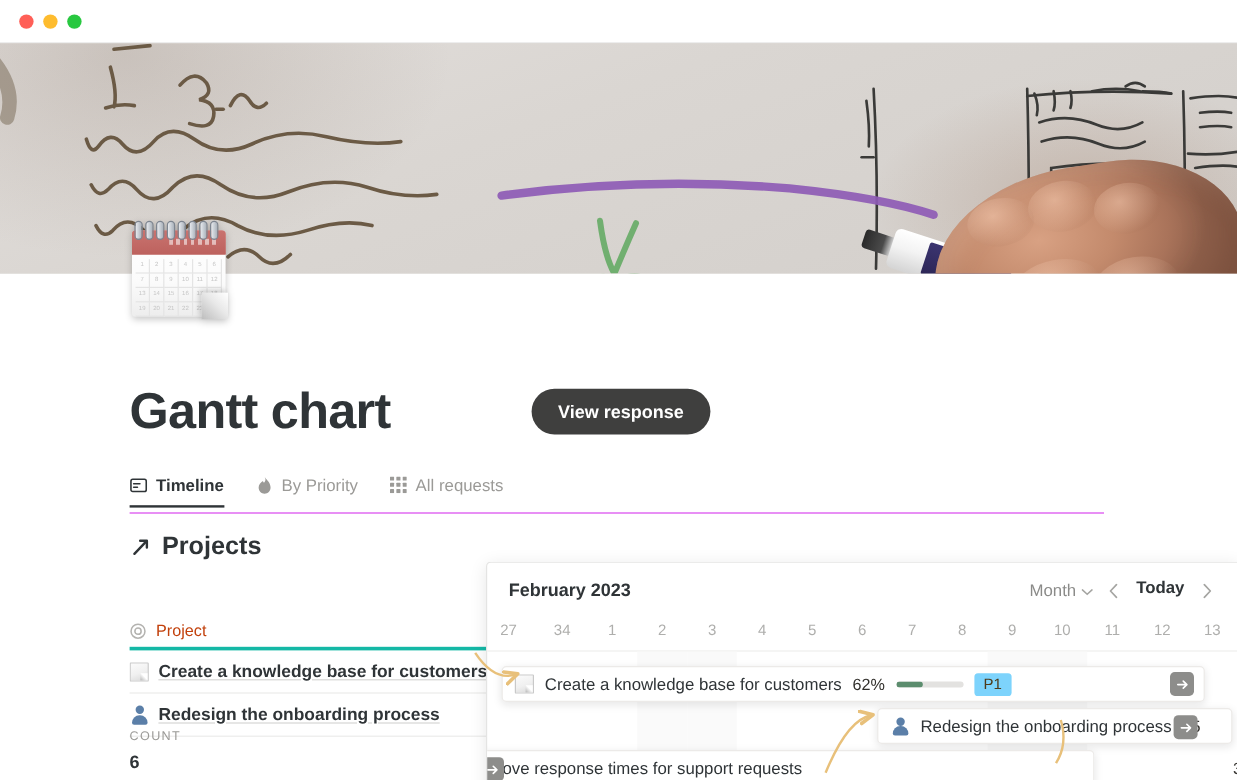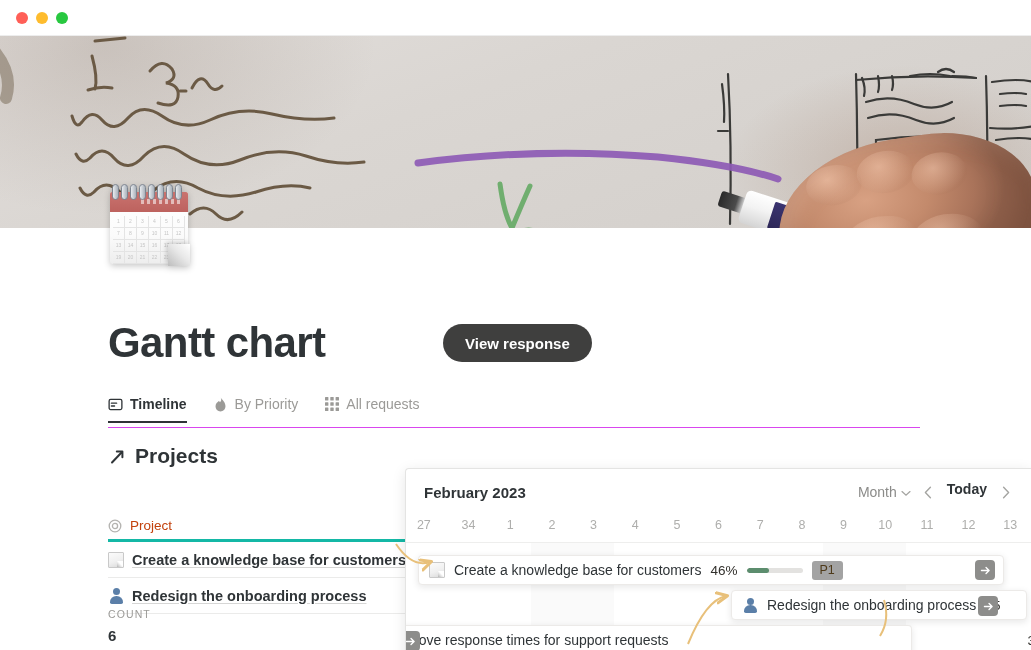--- a/index.html
+++ b/index.html
@@ -330,21 +330,21 @@
     color: #2f3437;
   }
   .tl-bar .bar-emoji { width: 16px; height: 16px; flex: 0 0 16px; position: relative; }
   .tl-bar .bar-title { font-weight: normal; color: #2f3437; }
   .tl-bar .bar-pct { font-size: 13.5px; color: #32302c; }
   .prog { width: 56px; height: 5px; border-radius: 3px; background: #e3e2e0; position: relative; overflow: hidden; }
   .prog i { position: absolute; left: 0; top: 0; bottom: 0; background: #5c8d6e; border-radius: 3px; display: block; }
   .badge {
     font-size: 12.5px;
     color: #4e3a1a;
-    background: #a3a3a3;
+    background: #7dd3fc;
     border-radius: 3px;
     padding: 2px 8px;
     line-height: 15px;
   }
   .arrow-btn {
     width: 20px; height: 20px;
     background: #8d8d8b;
     border-radius: 4px;
     display: flex; align-items: center; justify-content: center;
     cursor: pointer;
@@ -645,21 +645,21 @@
           <div class="tl-col"></div>
           <div class="tl-col"></div>
           <div class="tl-col"></div>
         </div>
 
         <div class="tl-bar bar1">
           <span class="bar-emoji">
               <span class="emoji-page"></span>
             </span>
           <span class="bar-title">Create a knowledge base for customers</span>
-          <span class="bar-pct">46%</span>
+          <span class="bar-pct">62%</span>
           <span class="prog">
               <i style="width:40%"></i>
             </span>
           <span class="badge">P1</span>
           <span class="arrow-btn" style="position:absolute;right:8px;top:4px;">
             <svg width="11" height="11" viewBox="0 0 12 12" fill="none" stroke="#ffffff" stroke-width="1.5" stroke-linecap="round" stroke-linejoin="round">
                 <path d="M1.6 6h8.2M6.6 2.8 L9.9 6 L6.6 9.2"></path>
               </svg>
           </span>
         </div>

